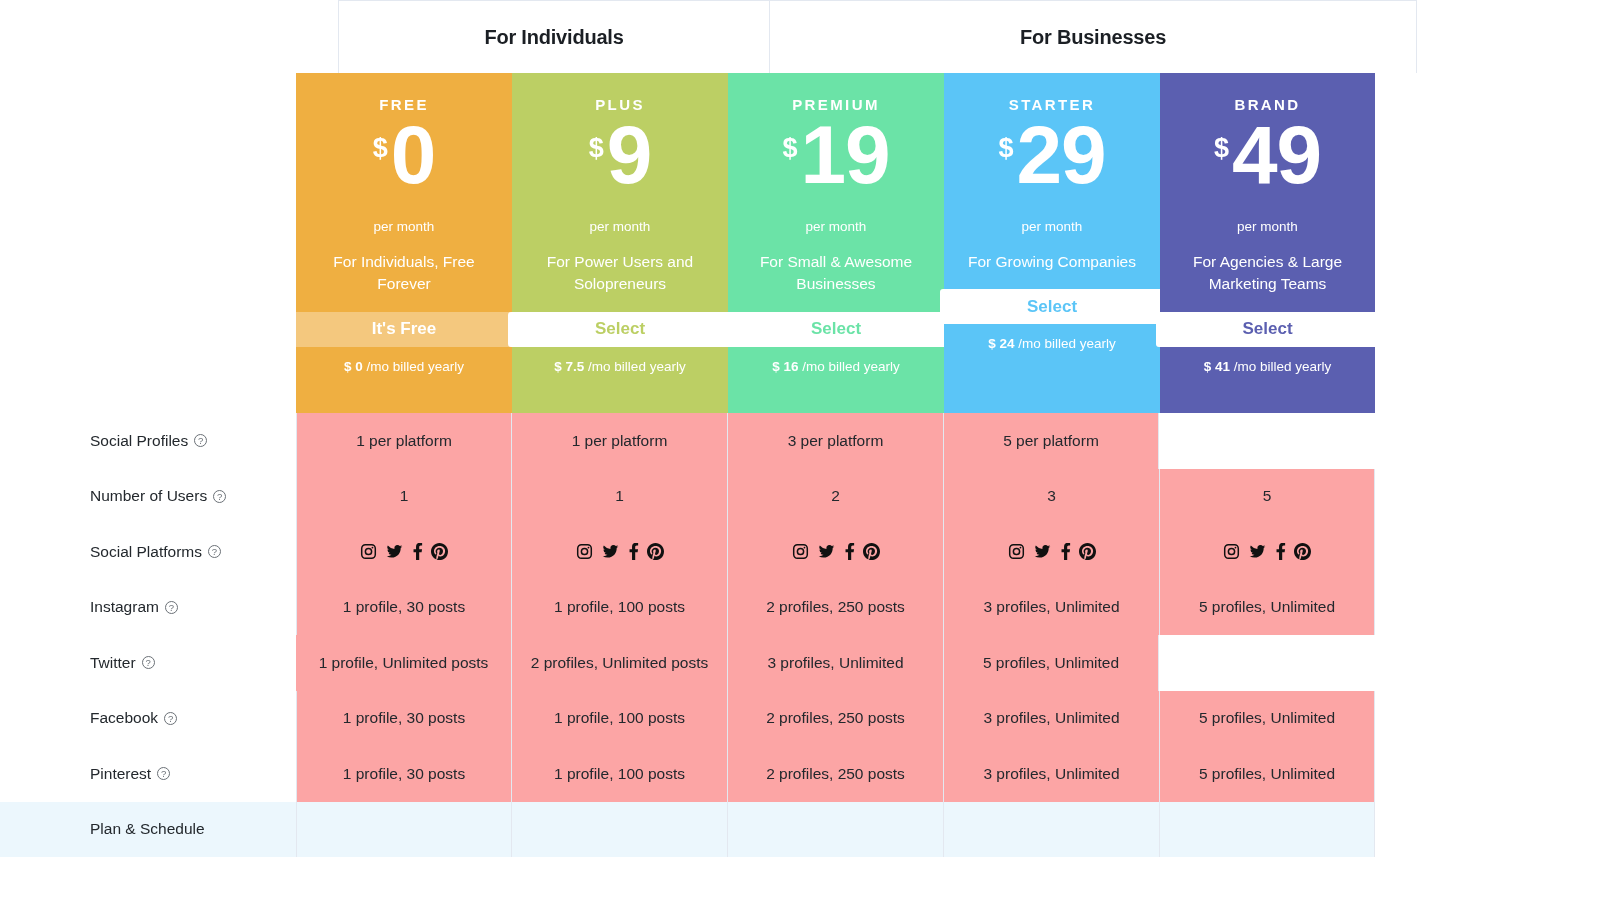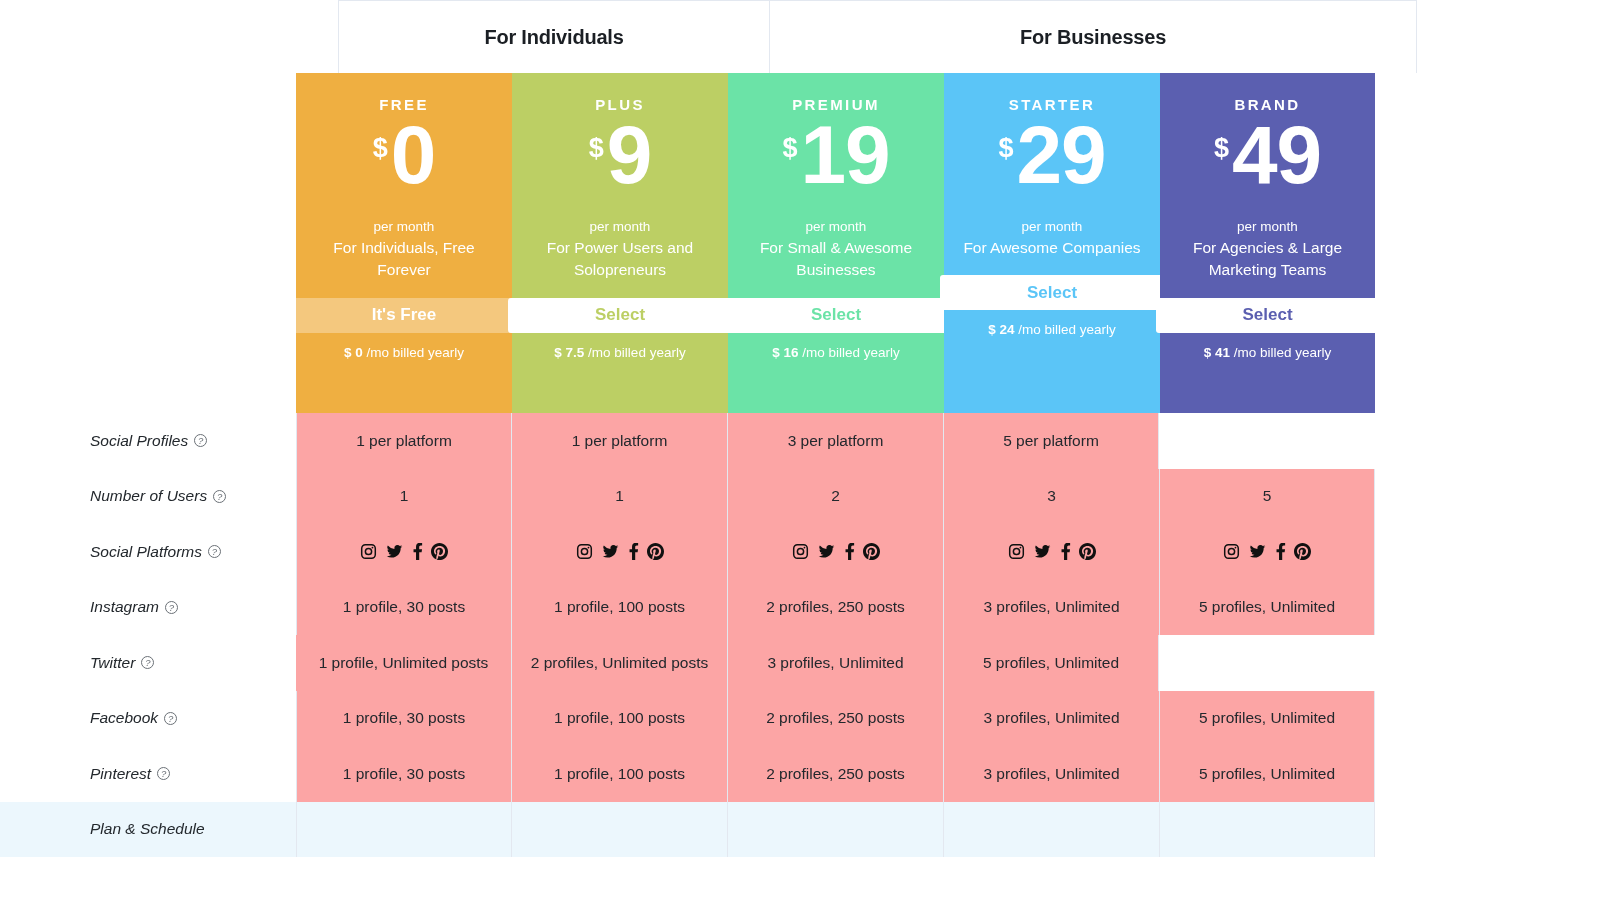--- a/index.html
+++ b/index.html
@@ -19,21 +19,20 @@
     width: 1600px;
   }
 
   .row { display: flex; width: 1600px; }
   .cell-label {
     width: 296px;
     flex: 0 0 296px;
     display: flex;
     align-items: center;
     padding-left: 90px;
-    font-style: italic;
   }
   .cell-plan {
     flex: 0 0 216px;
     width: 216px;
     position: relative;
   }
   .cell-plan.last { flex: 0 0 215px; width: 215px; }
   .cell-tail { flex: 1 1 auto; }
 
   
@@ -92,21 +91,21 @@
     letter-spacing: -1px;
   }
   .per-month {
     font-size: 13.5px;
     margin-top: 12px;
     font-weight: normal;
   }
   .tagline {
     font-size: 15.5px;
     line-height: 1.45;
-    margin-top: 3px;
+    margin-top: 17px;
     padding: 0 14px;
     max-width: 210px;
   }
   .select-btn {
     margin-top: 16px;
     width: 224px;
     height: 35px;
     display: flex;
     align-items: center;
     justify-content: center;
@@ -234,21 +233,21 @@
     </div>
         </div>
         <div class="cell-plan">
     <div class="card" style="background:#5BC5F7">
       <div class="card-name">STARTER</div>
       <div class="price-line">
         <span class="currency">$</span>
         <span class="amount">29</span>
       </div>
       <div class="per-month">per month</div>
-      <div class="tagline">For Awesome Companies</div>
+      <div class="tagline">For Growing Companies</div>
       <div class="select-btn" style="color:#5BC5F7">Select</div>
       <div class="billed"><b>$ 24</b> /mo billed yearly</div>
     </div>
         </div>
         <div class="cell-plan last">
     <div class="card" style="background:#5B5FB0">
       <div class="card-name">BRAND</div>
       <div class="price-line">
         <span class="currency">$</span>
         <span class="amount">49</span>

